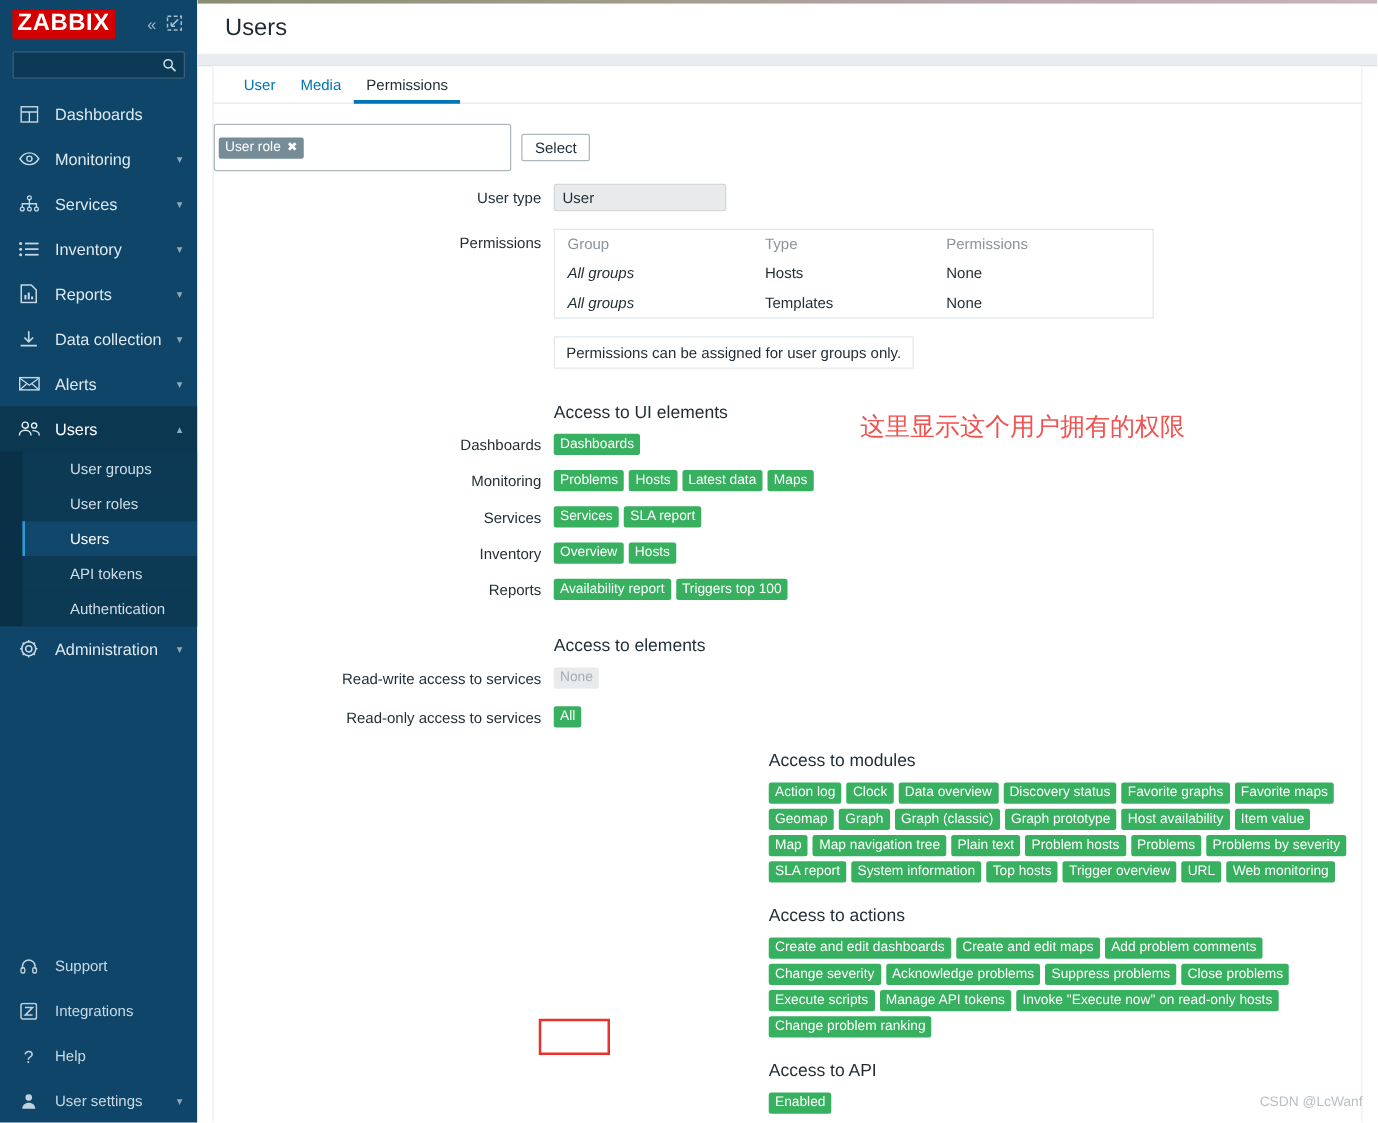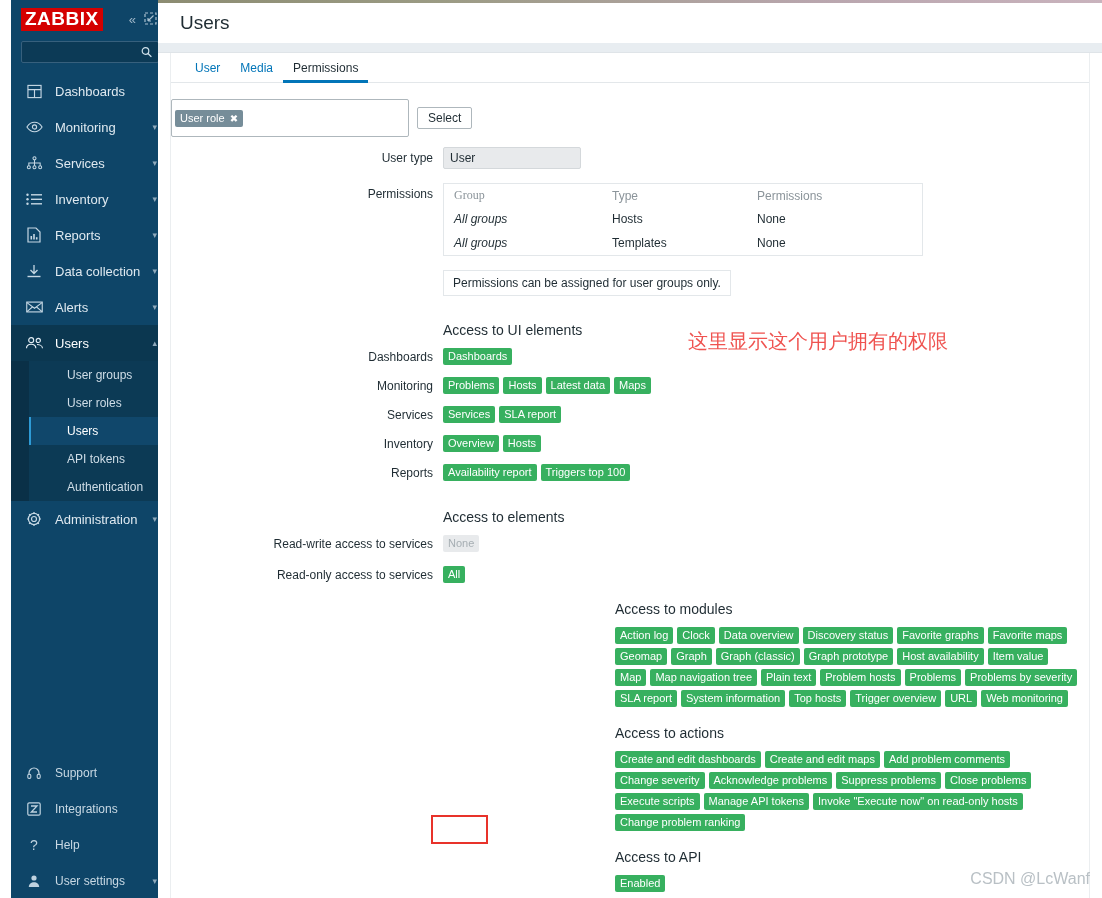--- a/index.html
+++ b/index.html
@@ -13,21 +13,21 @@
     color: #1f2c33;
   }
   #page {
     position: relative;
     width: 1102px; height: 898px;
     overflow: hidden;
   }
 
   
   #sidebar {
-    position: absolute; left: 11px; top: 0;
+    position: absolute; left: 0; top: 0;
     width: 158px; height: 898px;
     background: #10476b;
     background: linear-gradient(to bottom, #0e4straight, #0e4straight);
     background-color: #0e4568;
     overflow: hidden;
   }
   #sidebar-inner { background: #0e4568; width: 158px; min-height: 898px; }
   .logo-row {
     height: 38px;
     display: flex; align-items: center;
@@ -250,21 +250,21 @@
     color: #8b949a;
     font-size: 12px;
     padding: 4px 8px 4px 10px;
   }
   .perm-table td {
     font-size: 12px;
     padding: 5px 8px 5px 10px;
     color: #1f2c33;
   }
   .perm-table td.italic { font-style: italic; }
-  .col-group { width: 158px; font-family: Liberation Serif, serif; }
+  .col-group { width: 158px; }
   .col-type { width: 145px; }
 
   .hint-box {
     display: inline-block;
     border: 1px solid #e3e7ea;
     padding: 5px 9px;
     font-size: 12px;
     color: #1f2c33;
     background: #ffffff;
     margin-top: 14px;
@@ -342,21 +342,21 @@
     position: absolute;
     left: 431px; top: 815px;
     width: 57px; height: 29px;
     border: 2px solid #e8322a;
     pointer-events: none;
   }
   .watermark {
     position: absolute;
     right: 12px; bottom: 10px;
     color: #b9c0c5;
-    font-size: 16px;
+    font-size: 11px;
     white-space: nowrap;
   }
 </style>
 </head>
 <body>
 
 <div id="page">
 
   <div id="sidebar">
     <div id="sidebar-inner">

